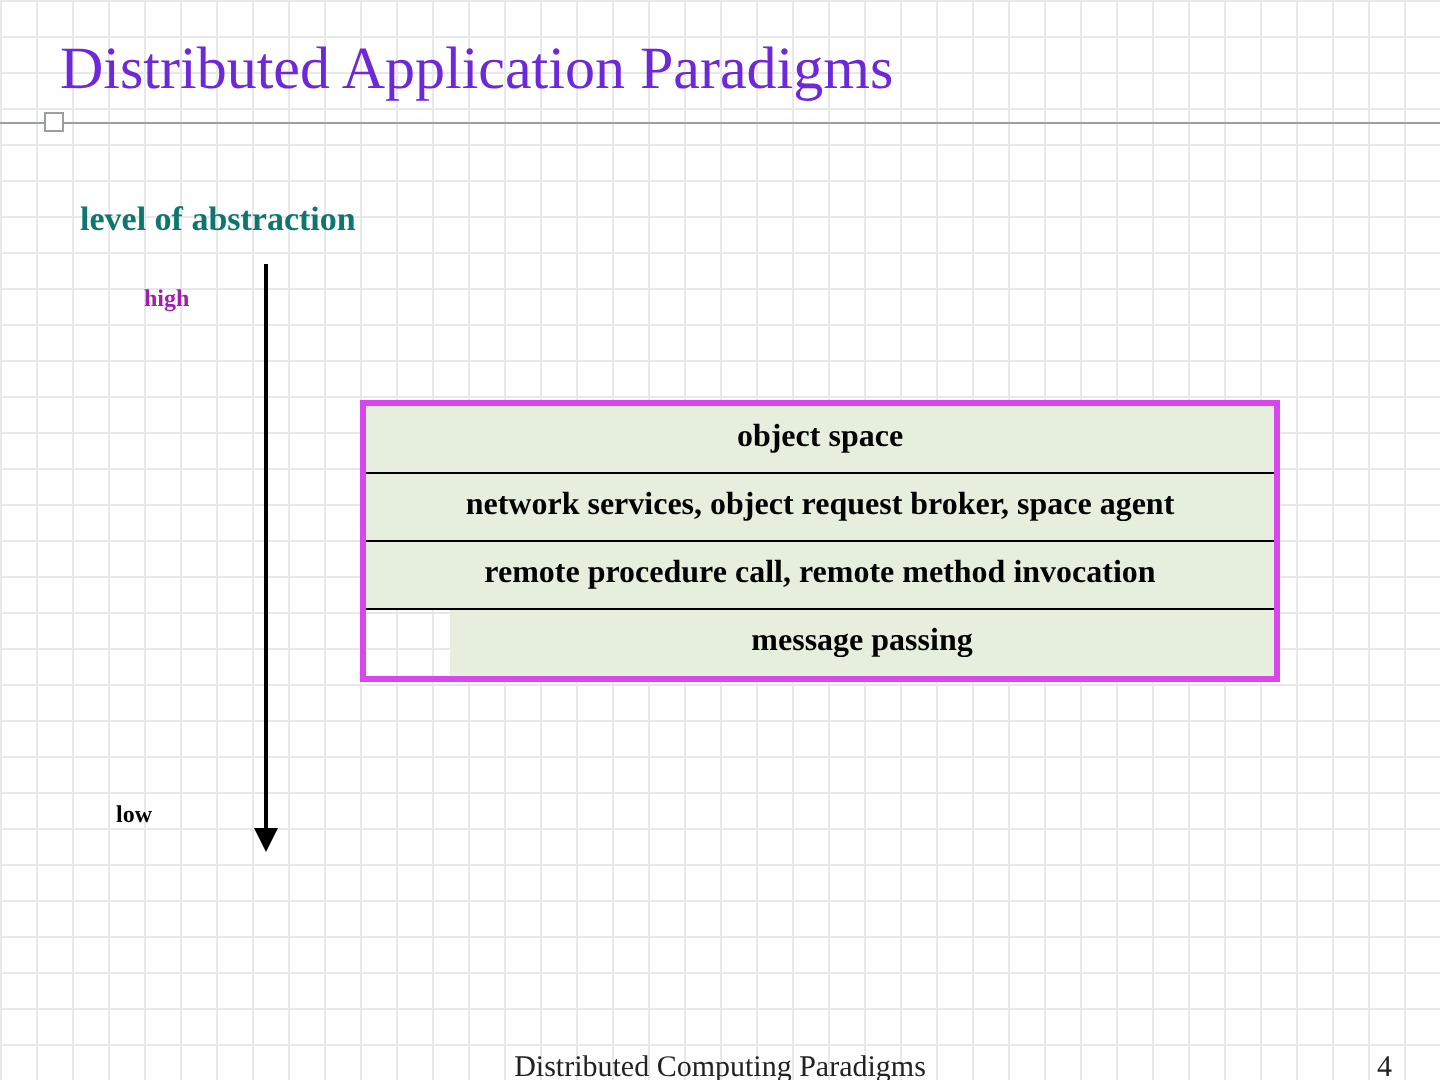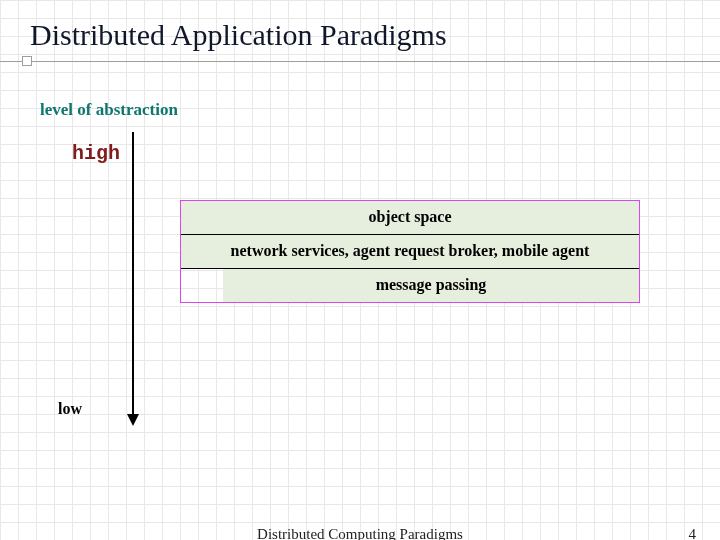--- a/index.html
+++ b/index.html
@@ -22,21 +22,21 @@
   }
   .title-wrap {
     position: absolute;
     top: 18px;
     left: 30px;
     right: 30px;
     z-index: 2;
   }
   .title {
     font-size: 30px;
-    color: #0f172a;
+    color: #6d28d9;
     font-family: "Times New Roman", Times, serif;
     font-weight: normal;
   }
   .title-underline {
     position: absolute;
     top: 60px;
     left: 0;
     width: 720px;
     height: 3px;
     z-index: 2;
@@ -71,30 +71,29 @@
     top: 30px;
     left: 40px;
     font-size: 17px;
     font-weight: bold;
     color: #0f766e;
   }
   .label-high {
     position: absolute;
     top: 72px;
     left: 72px;
-    font-size: 20px;
+    font-size: 12px;
     font-weight: bold;
-    color: #7f1d1d;
-    font-family: Liberation Mono, monospace;
+    color: #a21caf;
   }
   .label-low {
     position: absolute;
     top: 330px;
     left: 58px;
-    font-size: 16px;
+    font-size: 12px;
     font-weight: bold;
     color: #000;
     text-align: right;
   }
   .arrow {
     position: absolute;
     top: 62px;
     left: 132px;
     width: 2px;
     height: 292px;
@@ -108,21 +107,21 @@
     width: 0; height: 0;
     border-left: 6px solid transparent;
     border-right: 6px solid transparent;
     border-top: 12px solid #000;
   }
   .stack {
     position: absolute;
     top: 130px;
     left: 180px;
     width: 460px;
-    border: 1px solid #d946ef;
+    border: 3px solid #d946ef;
   }
   .stack .row {
     background: #e6efdd;
     text-align: center;
     font-size: 16px;
     font-weight: bold;
     color: #000;
     padding: 7px 4px 8px 4px;
     border-bottom: 1px solid #000;
     font-family: "Times New Roman", Times, serif;
@@ -168,21 +167,22 @@
 </div>
 
 <div class="content">
   <div class="label-abstraction">level of abstraction</div>
   <div class="label-high">high</div>
   <div class="label-low">low</div>
   <div class="arrow"></div>
 
   <div class="stack">
     <div class="row">object space</div>
-    <div class="row">network services, agent request broker, mobile agent</div>
+    <div class="row">network services, object request broker, space agent</div>
+    <div class="row">remote procedure call, remote method invocation</div>
     <div class="row">message passing</div>
   </div>
 </div>
 
 <div class="footer">
   <div class="footer-title">Distributed Computing Paradigms</div>
   <div class="footer-page">4</div>
 </div>
 
 </body></html>

